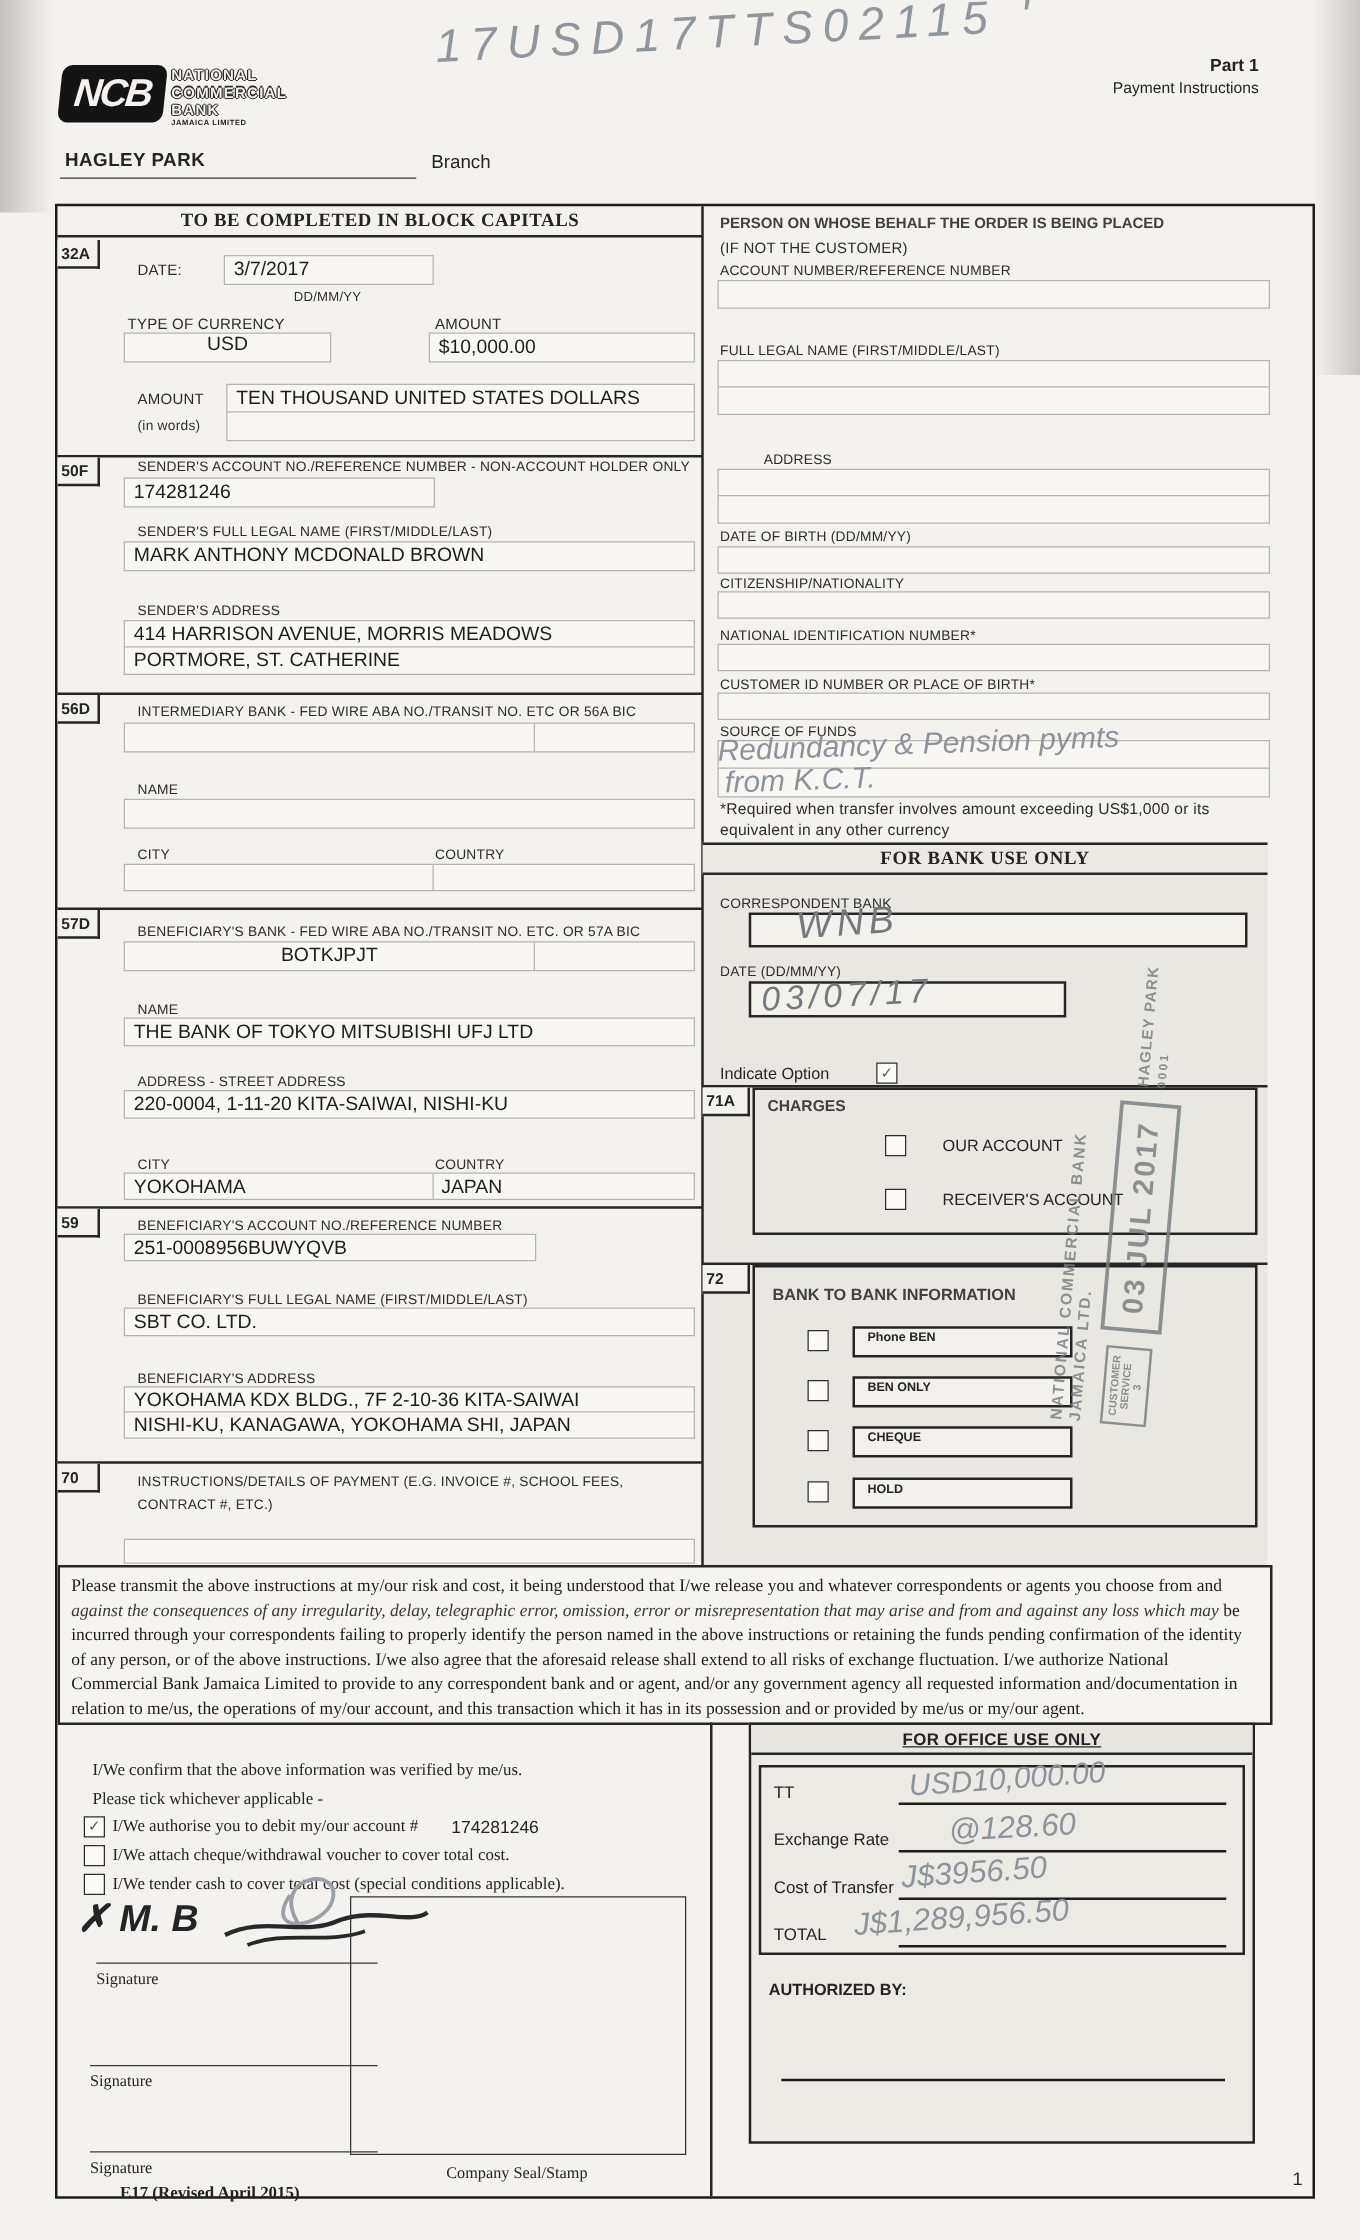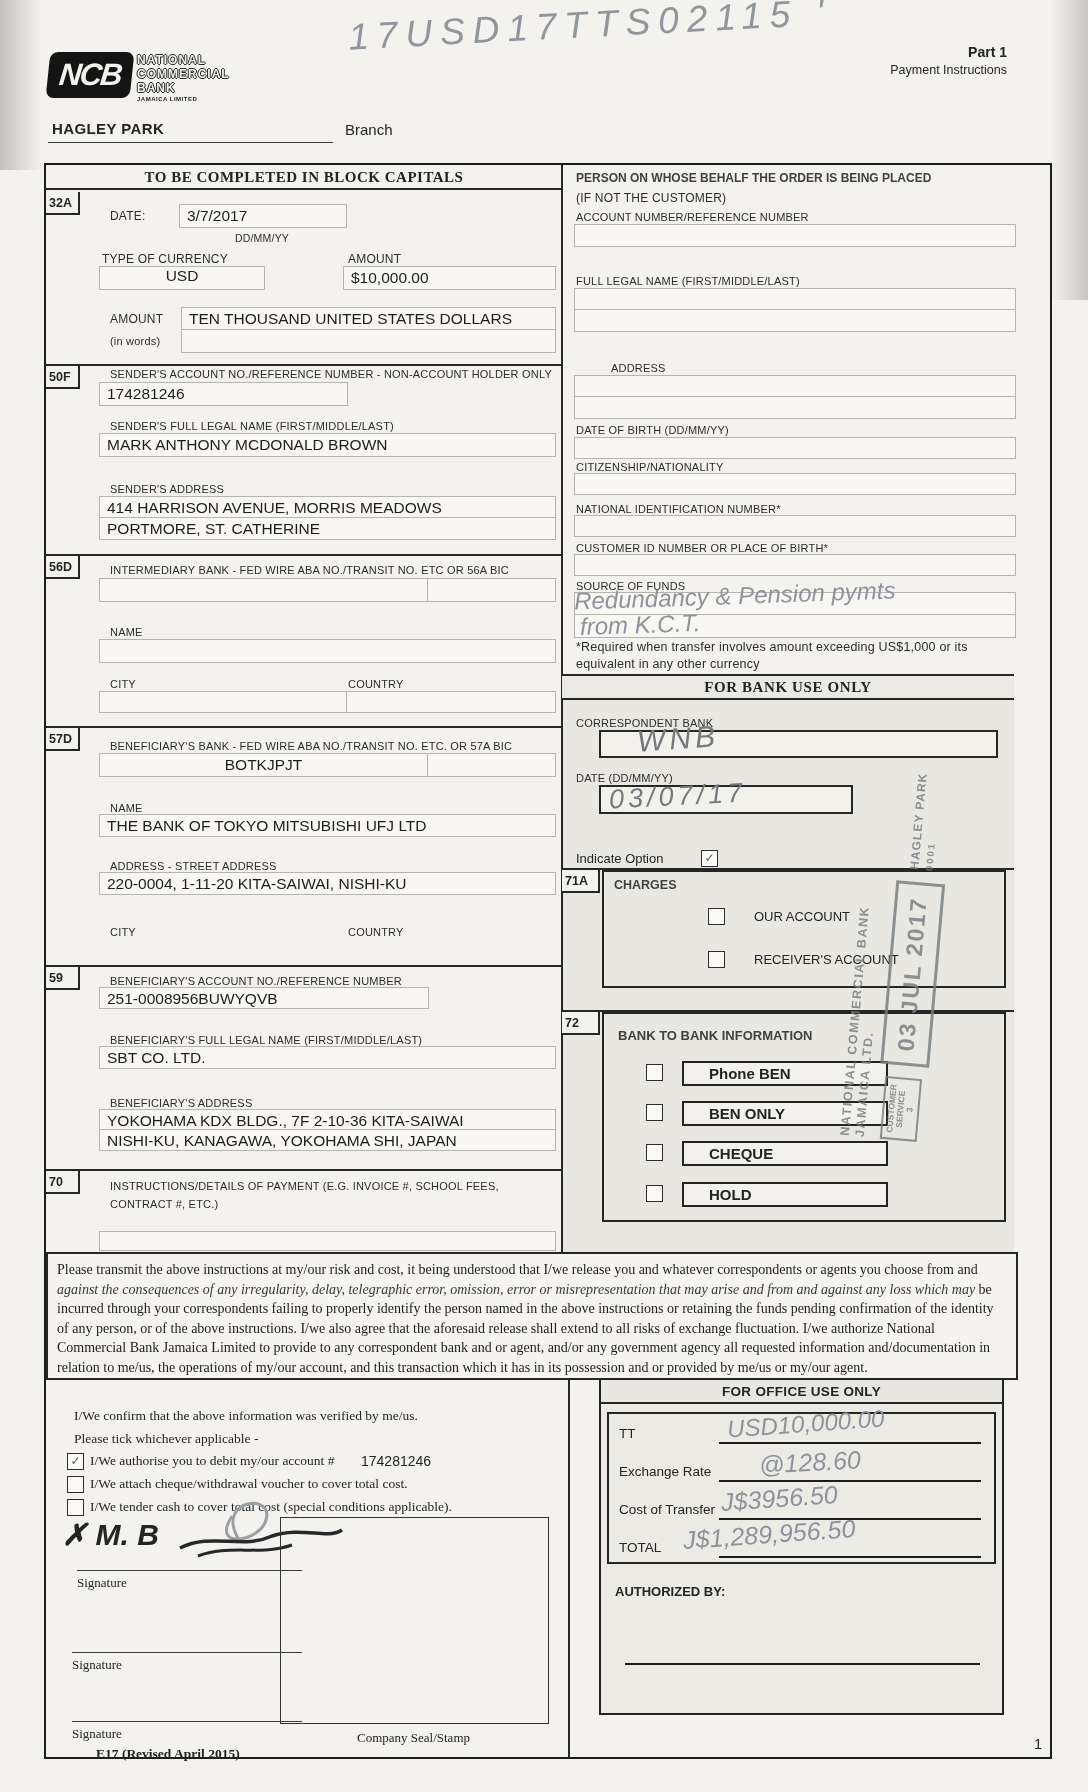--- a/index.html
+++ b/index.html
@@ -11,21 +11,21 @@
   .hw-dark{font-style:italic;color:#75797e;white-space:nowrap;}
   .lbl{font-size:11px;letter-spacing:.2px;color:#2c2c2c;white-space:nowrap;}
   .lbl-b{font-size:12px;font-weight:bold;color:#404040;white-space:nowrap;}
   .val{font-size:15.5px;color:#1d1d1d;white-space:nowrap;}
   .box{position:absolute;border:1px solid #b6b4af;background:#f8f7f4;}
   .box .val{position:absolute;left:7px;top:2px;}
   .serif{font-family:"Liberation Serif",serif;}
   .code{position:absolute;left:0;width:34px;height:23px;border-right:2px solid #262626;border-bottom:2px solid #262626;font-weight:bold;font-size:12.5px;display:flex;align-items:center;padding-left:3px;background:#f3f2ee;box-sizing:border-box;}
   .hline{position:absolute;height:2px;background:#262626;}
   .cb{position:absolute;width:15px;height:15px;border:1.5px solid #2d2d2d;background:#fbfaf7;font-size:12px;line-height:14px;text-align:center;color:#565b5e;}
-  .optbox{position:absolute;border:2px solid #242424;background:#f2f1ed;font-weight:bold;font-size:15px;padding:2px 25px;width:152px;height:17px;white-space:nowrap;}
+  .optbox{position:absolute;border:2px solid #242424;background:#f2f1ed;font-weight:bold;font-size:10px;padding:2px 10px;width:152px;height:17px;white-space:nowrap;}
   .form{position:absolute;left:44px;top:163px;width:1004px;height:1592px;border:2px solid #1d1d1d;background:#f3f2ee;box-sizing:content-box;}
   .grayarea{position:absolute;background:#e8e7e2;}
   .stamp{position:absolute;left:760px;top:904px;width:330px;height:146px;transform:rotate(-85deg);color:#767c7f;opacity:.82;z-index:5;}
   .stamp-bank{font-size:12.5px;font-weight:bold;letter-spacing:1.6px;line-height:15px;white-space:nowrap;}
   .stamp-row{display:flex;align-items:center;gap:12px;margin-top:6px;}
   .stamp-dept{border:2px solid #767c7f;font-size:8.5px;font-weight:bold;text-align:center;padding:3px 5px;line-height:9px;}
   .stamp-date{border:3px solid #767c7f;font-size:23px;font-weight:bold;letter-spacing:2px;padding:8px 12px;white-space:nowrap;}
   .stamp-right{font-size:12px;font-weight:bold;letter-spacing:1px;line-height:14px;white-space:nowrap;}
   .sigline{position:absolute;border-top:1.5px solid #3a3a3a;}
   .legal{position:absolute;left:0px;top:1087px;width:950px;height:112px;border:2px solid #262626;background:#f5f4f0;padding:6px 9px;font-family:"Liberation Serif",serif;font-size:14px;line-height:19.5px;color:#1c1c1c;}
@@ -137,20 +137,25 @@
     <div class="abs lbl" style="left:64px;top:637px;">NAME</div>
     <div class="box" style="left:53px;top:649px;width:455px;height:21px;">
       <span class="val">THE BANK OF TOKYO MITSUBISHI UFJ LTD</span>
     </div>
     <div class="abs lbl" style="left:64px;top:695px;">ADDRESS - STREET ADDRESS</div>
     <div class="box" style="left:53px;top:707px;width:455px;height:21px;">
       <span class="val">220-0004, 1-11-20 KITA-SAIWAI, NISHI-KU</span>
     </div>
     <div class="abs lbl" style="left:64px;top:761px;">CITY</div>
     <div class="abs lbl" style="left:302px;top:761px;">COUNTRY</div>
+    <div class="box" style="left:53px;top:773px;width:455px;height:20px;">
+      <div style="position:absolute;left:246px;top:0;height:100%;border-left:1px solid #b6b4af;"></div>
+      <span class="val">YOKOHAMA</span>
+      <span class="val" style="left:253px;">JAPAN</span>
+    </div>
 
     <div class="abs lbl" style="left:64px;top:810px;">BENEFICIARY'S ACCOUNT NO./REFERENCE NUMBER</div>
     <div class="box" style="left:53px;top:822px;width:328px;height:20px;">
       <span class="val">251-0008956BUWYQVB</span>
     </div>
     <div class="abs lbl" style="left:64px;top:869px;">BENEFICIARY'S FULL LEGAL NAME (FIRST/MIDDLE/LAST)</div>
     <div class="box" style="left:53px;top:881px;width:455px;height:21px;">
       <span class="val">SBT CO. LTD.</span>
     </div>
     <div class="abs lbl" style="left:64px;top:932px;">BENEFICIARY'S ADDRESS</div>
@@ -260,21 +265,21 @@
 
     <div class="sigline" style="left:31px;top:1405px;width:225px;"></div>
     <div class="abs serif" style="left:31px;top:1410px;font-size:13px;">Signature</div>
     <div class="sigline" style="left:26px;top:1487px;width:230px;"></div>
     <div class="abs serif" style="left:26px;top:1492px;font-size:13px;">Signature</div>
     <div class="abs" style="left:234px;top:1352px;width:267px;height:205px;border:1.5px solid #333;"></div>
     <div class="sigline" style="left:26px;top:1556px;width:230px;"></div>
     <div class="abs serif" style="left:26px;top:1561px;font-size:13px;">Signature</div>
     <div class="abs serif" style="left:234px;top:1565px;width:267px;text-align:center;font-size:13px;">Company Seal/Stamp</div>
 
-    <div class="abs" style="left:553px;top:1213px;width:405px;height:337px;border:2px solid #242424;background:#ebeae5;box-sizing:border-box;">
+    <div class="abs" style="left:553px;top:1213px;width:405px;height:337px;border:2px solid #242424;background:#ebeae5;box-sizing:border-box;text-decoration:underline;">
       <div style="height:24px;border-bottom:2px solid #242424;text-align:center;font-weight:bold;font-size:13.5px;padding-top:4px;box-sizing:border-box;background:#e7e6e1;letter-spacing:.3px;">FOR OFFICE USE ONLY</div>
       <div style="position:absolute;left:6px;top:32px;width:389px;height:152px;border:2px solid #242424;box-sizing:border-box;">
         <div style="position:absolute;left:10px;top:12px;font-size:13.5px;">TT</div>
         <div style="position:absolute;left:110px;top:28px;width:262px;border-top:2px solid #1c1c1c;"></div>
         <div class="hw" style="position:absolute;left:118px;top:-4px;font-size:24px;transform:rotate(-4deg);">USD10,000.00</div>
         <div style="position:absolute;left:10px;top:50px;font-size:13.5px;">Exchange Rate</div>
         <div style="position:absolute;left:110px;top:66px;width:262px;border-top:2px solid #1c1c1c;"></div>
         <div class="hw" style="position:absolute;left:150px;top:34px;font-size:25px;transform:rotate(-3deg);">@128.60</div>
         <div style="position:absolute;left:10px;top:88px;font-size:13.5px;text-align:right;">Cost of Transfer</div>
         <div style="position:absolute;left:110px;top:104px;width:262px;border-top:2px solid #1c1c1c;"></div>

